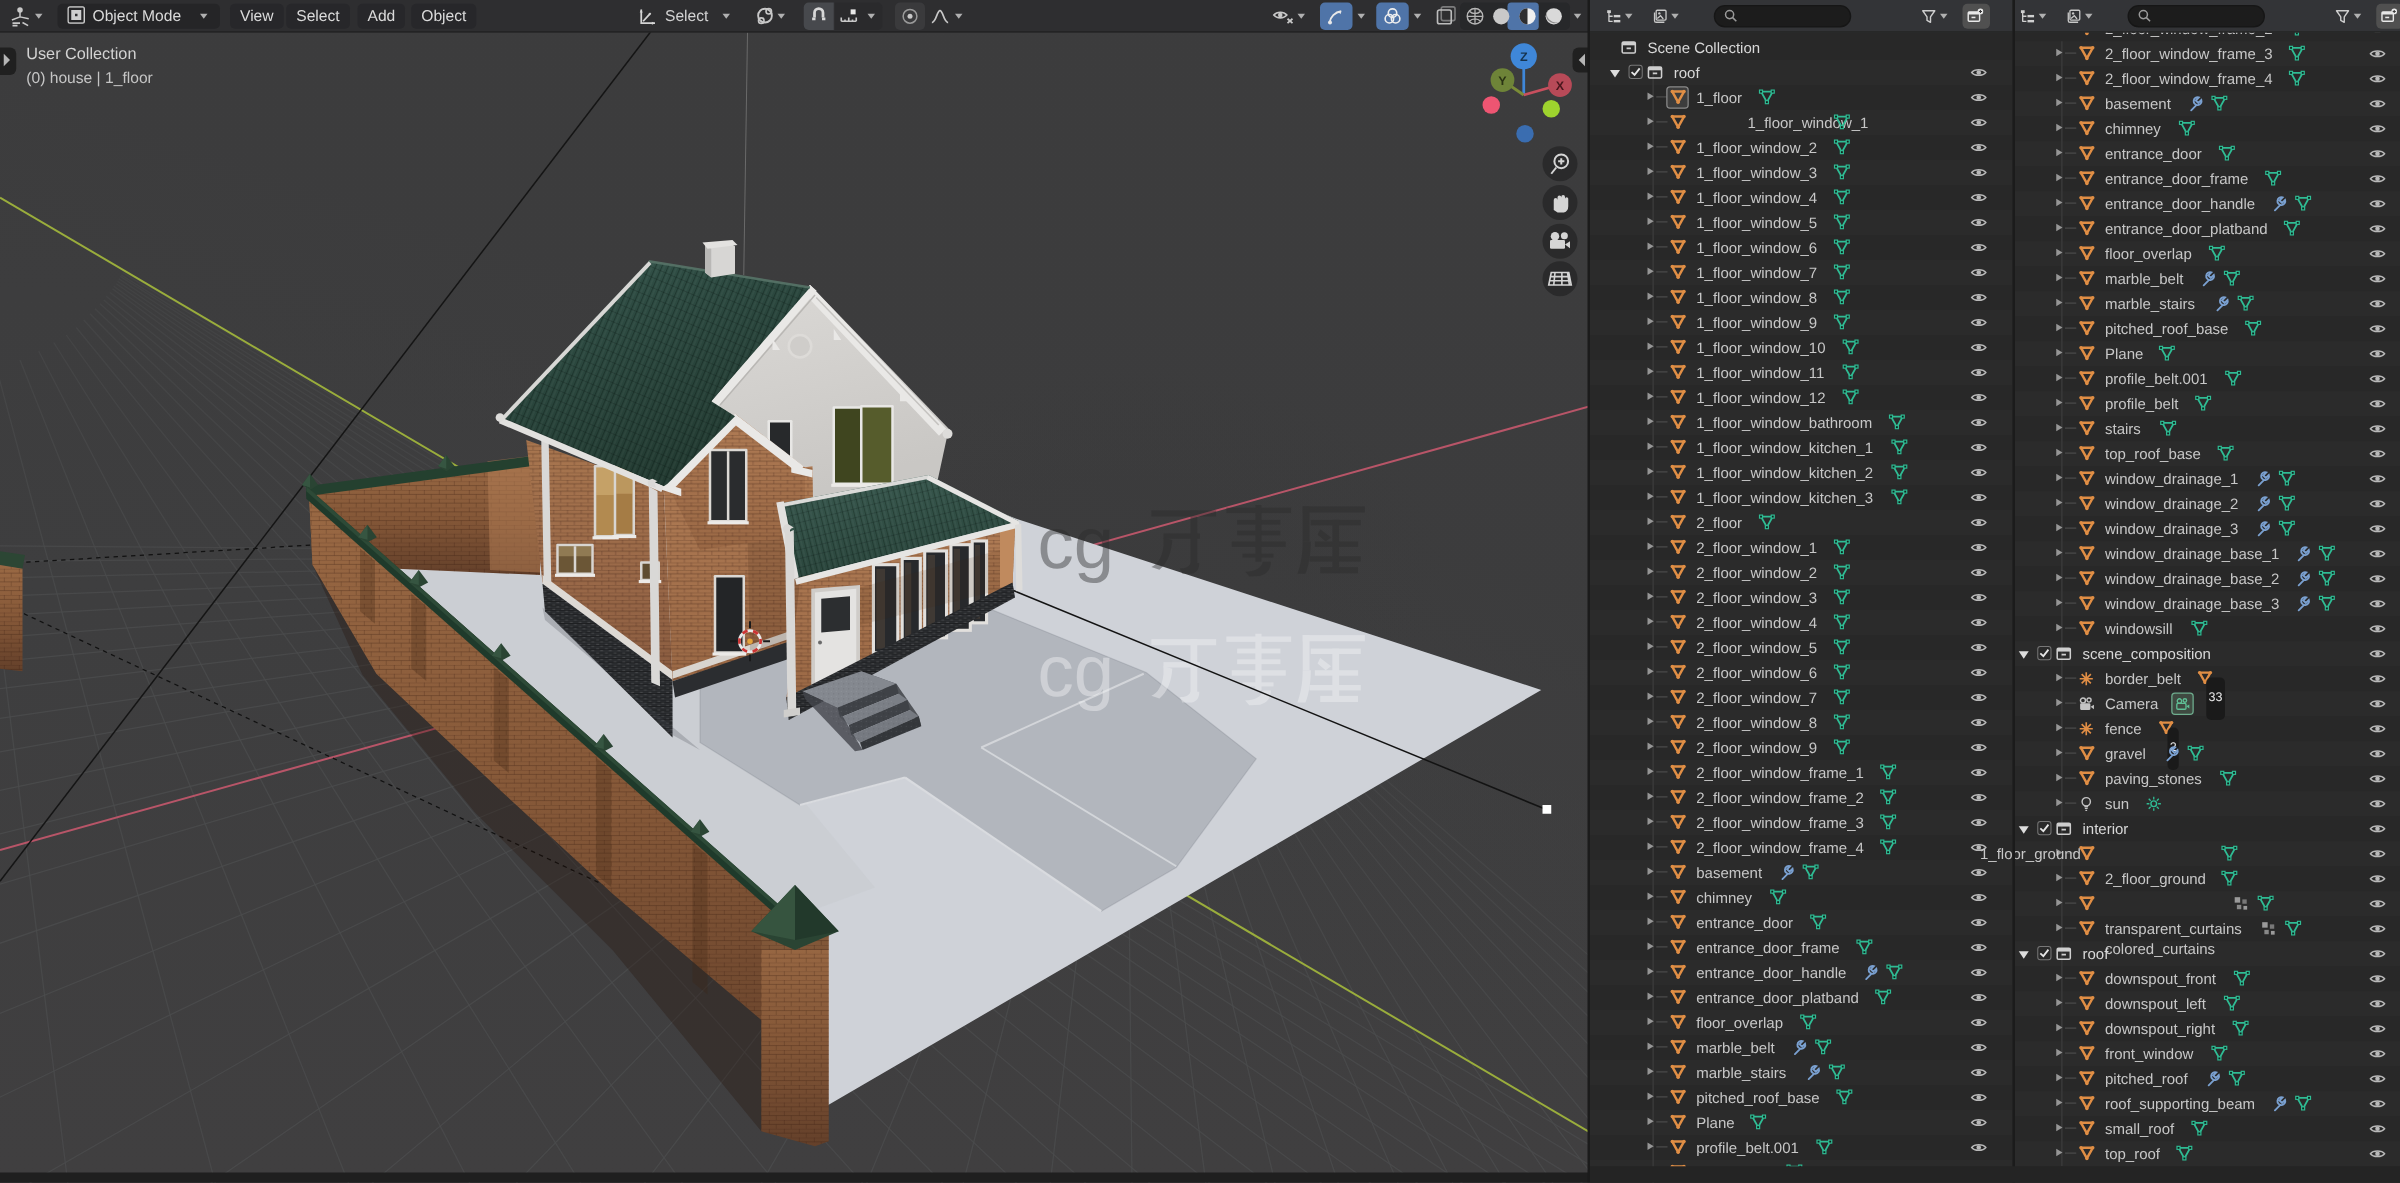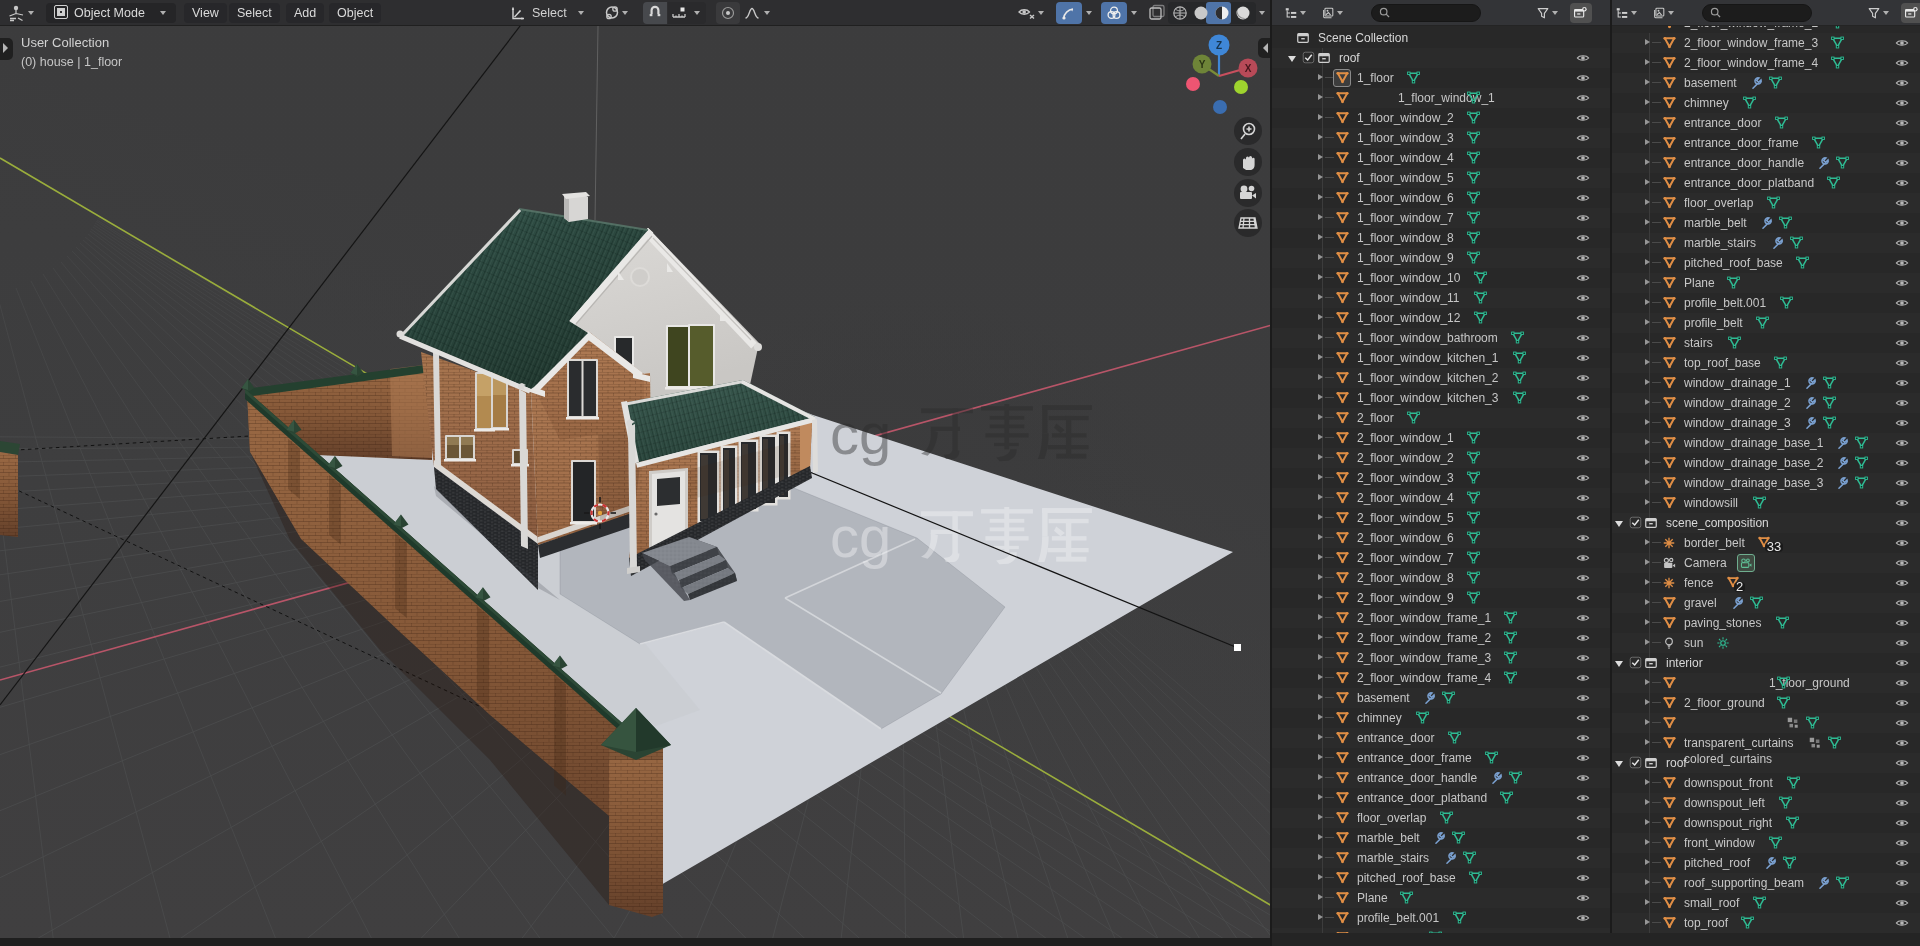--- a/index.html
+++ b/index.html
@@ -9,21 +9,21 @@
 .ncbtn{position:absolute;width:22px;height:20px;background:#505050;border-radius:4px}
 .rowbg{position:absolute;height:20px;background:#282828}
 .rowbg.alt{background:#2b2b2b}
 .rt{position:absolute;font-size:12px;line-height:18px;color:#c7c7c7;white-space:pre}
 .ic{position:absolute}
 .arr{position:absolute;width:0;height:0;border-left:5px solid #969696;border-top:3.5px solid transparent;border-bottom:3.5px solid transparent;margin-top:3px}
 .arr.down{border-left:4.5px solid transparent;border-right:4.5px solid transparent;border-top:6px solid #dddddd;margin-top:4px}
 .stub{position:absolute;height:1px;background:#4a4a4a}
 .actbox{position:absolute;width:18px;height:18px;background:#3d3d3d;border:1px solid #8a8a8a;border-radius:3px}
 .camsel{position:absolute;width:18px;height:18px;background:#3f4a41;border:1px solid #6fae8f;border-radius:3px}
-.badge{position:absolute;font-size:13px;color:#e8e8e8;background:rgba(24,24,24,.85);border-radius:4px;padding:0 2px;line-height:10px}
+.badge{position:absolute;font-size:10px;color:#e8e8e8;background:rgba(24,24,24,.85);border-radius:4px;padding:12px 2px;line-height:10px}
 .caret{position:absolute;width:0;height:0;border-left:3.5px solid transparent;border-right:3.5px solid transparent;border-top:4.5px solid #b0b0b0}
 .vhead{position:absolute;left:0;top:0;width:1272px;height:26px;background:#2e2e30;border-bottom:1px solid #202020}
 .mbtn{position:absolute;top:3px;height:20px;background:#2e2e30;border-radius:4px;color:#dadada;font-size:12.5px;line-height:20px;padding:0 8px}
 .mbtn.dark{background:#252527}
 .mbtn.dark2{background:#27272a}
 .vtext{position:absolute;color:#d2d2d2;font-size:13px}
 </style></head><body>
 <div id="root">
 
 <svg width="0" height="0" style="position:absolute">
@@ -1725,21 +1725,21 @@
     </svg>
     <div class="rt" style="left:1666px;top:654px;color:#d8d8d8">interior</div>
     <svg class="ic" style="left:1895px;top:656px" width="14" height="14" viewBox="0 0 16 16">
       <use href="#i_eye"></use>
     </svg>
     <div class="arr" style="left:1645px;top:676px"></div>
     <div class="stub" style="left:1652px;top:682px;width:9px"></div>
     <svg class="ic" style="left:1662px;top:675px" width="15" height="15" viewBox="0 0 16 16">
       <use href="#i_tri"></use>
     </svg>
-    <div class="rt" style="left:1769px;top:674px">1_floor_ground</div>
+    <div class="rt" style="left:1584px;top:674px">1_floor_ground</div>
     <svg class="ic" style="left:1776.3px;top:675px" width="15" height="15" viewBox="0 0 16 16">
       <use href="#i_meshd"></use>
     </svg>
     <svg class="ic" style="left:1895px;top:676px" width="14" height="14" viewBox="0 0 16 16">
       <use href="#i_eye"></use>
     </svg>
     <div class="arr" style="left:1645px;top:696px"></div>
     <div class="stub" style="left:1652px;top:702px;width:9px"></div>
     <svg class="ic" style="left:1662px;top:695px" width="15" height="15" viewBox="0 0 16 16">
       <use href="#i_tri"></use>

